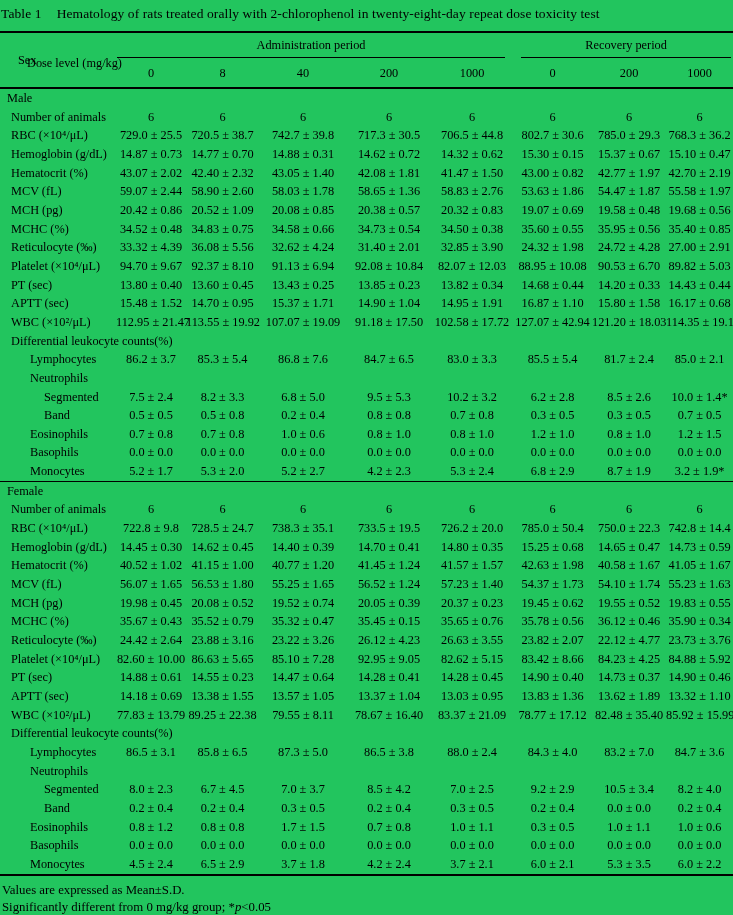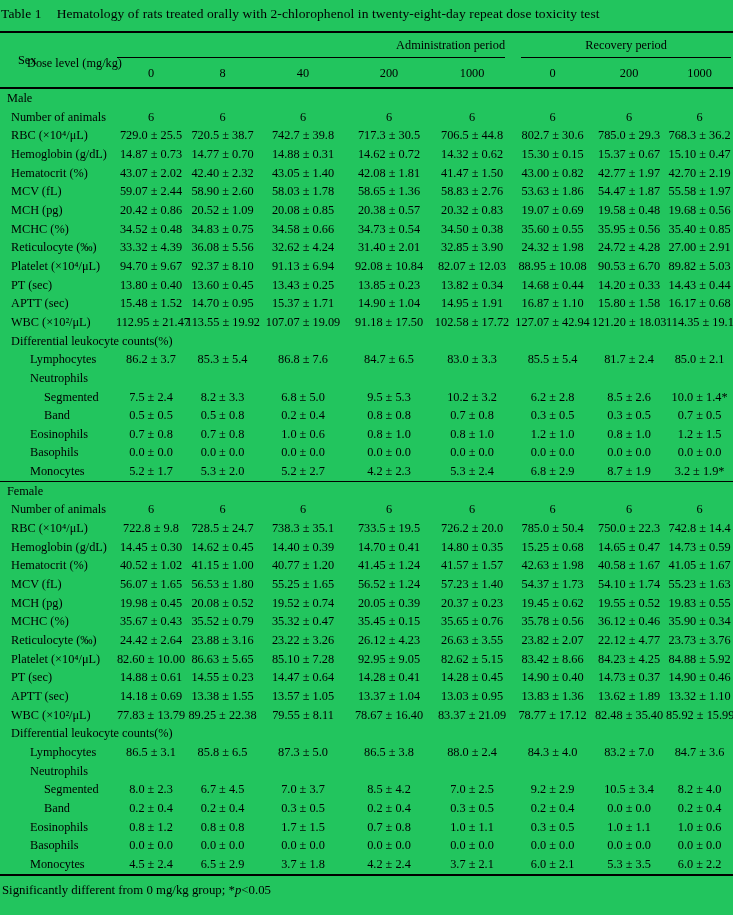--- a/index.html
+++ b/index.html
@@ -16,21 +16,21 @@
     border-top: 2px solid #000; border-bottom: 2px solid #000;
     font-size: 12.3px;
   }
   table.hema thead { border-bottom: 2px solid #000; }
   thead td { padding: 0; }
   .sex-cell { position: relative; }
   .sex-label { position: absolute; left: 18px; top: 50%; transform: translateY(-50%); }
   .dose-label { position: absolute; left: 27px; bottom: 16px; white-space: nowrap; }
   .group-cell { vertical-align: top; height: 27px; }
   .group-inner { text-align: center; border-bottom: 1px solid #000; padding: 5px 0 4px 0; white-space: nowrap; }
-  .group-inner.admin { margin: 0 8px 0 1px; text-align: right; }
+  .group-inner.admin { margin: 0 8px 0 1px; }
   .group-inner.recovery { margin: 0 2px 0 8px; }
   tr.dose-row td { height: 27px; vertical-align: middle; }
   tr.dose-row td.val { text-align: center; }
 
   tbody td { padding: 0; height: 18.65px; line-height: 18.65px; white-space: nowrap; overflow: visible; }
   tbody td.val { text-align: center; }
   .indent0 { padding-left: 7px; }
   .indent1 { padding-left: 11px; }
   .indent2 { padding-left: 30px; margin-left: 44px; }
   .indent3 { padding-left: 44px; }
@@ -529,18 +529,19 @@
           <td class="val">4.2 ± 2.4</td>
           <td class="val">3.7 ± 2.1</td>
           <td class="val">6.0 ± 2.1</td>
           <td class="val">5.3 ± 3.5</td>
           <td class="val">6.0 ± 2.2</td>
         </tr>
       </tbody>
   </table>
 
   <div class="footer">
+    <div class="fline">Values are expressed as Mean±S.D.</div>
     <div class="fline">
       <span>Significantly different from 0 mg/kg group; *</span><span class="p-italic">p</span><span>&lt;0.05</span>
     </div>
   </div>
 
 </div>
 
 </body></html>

